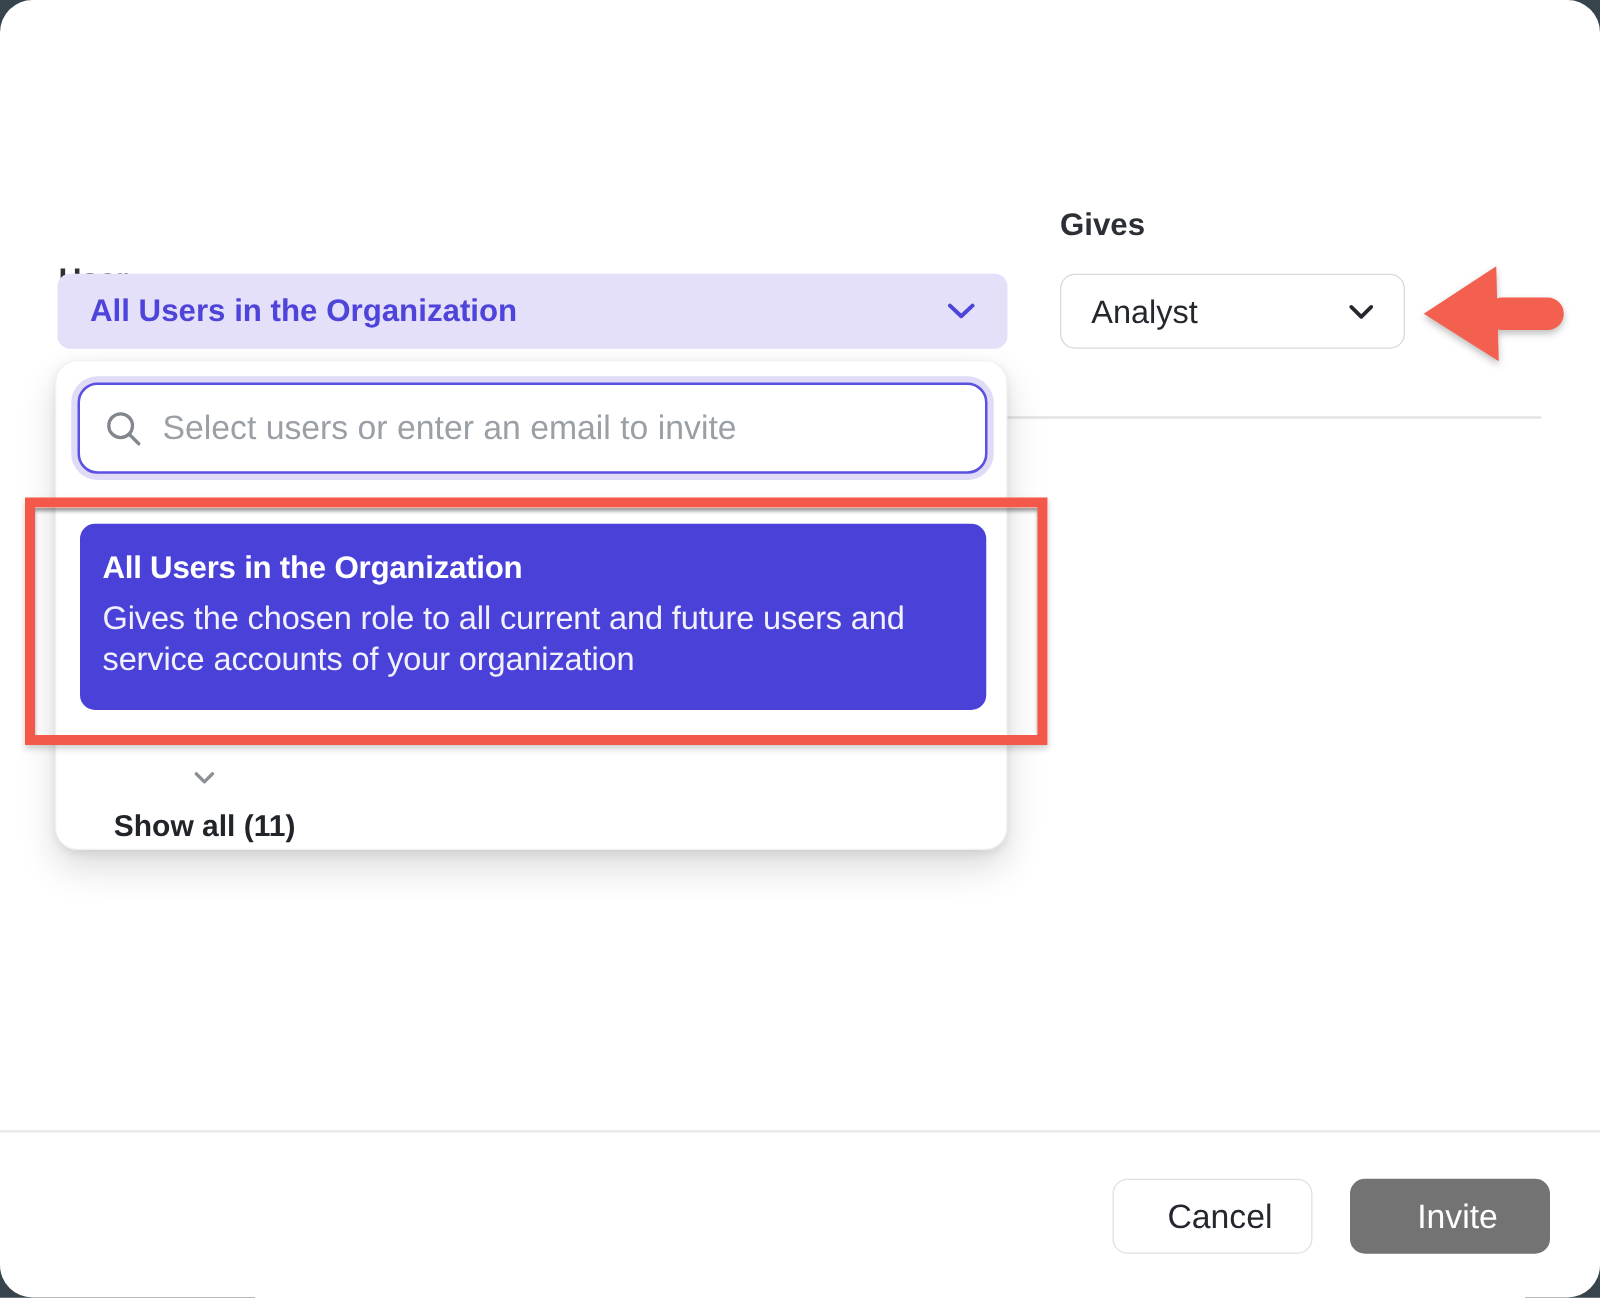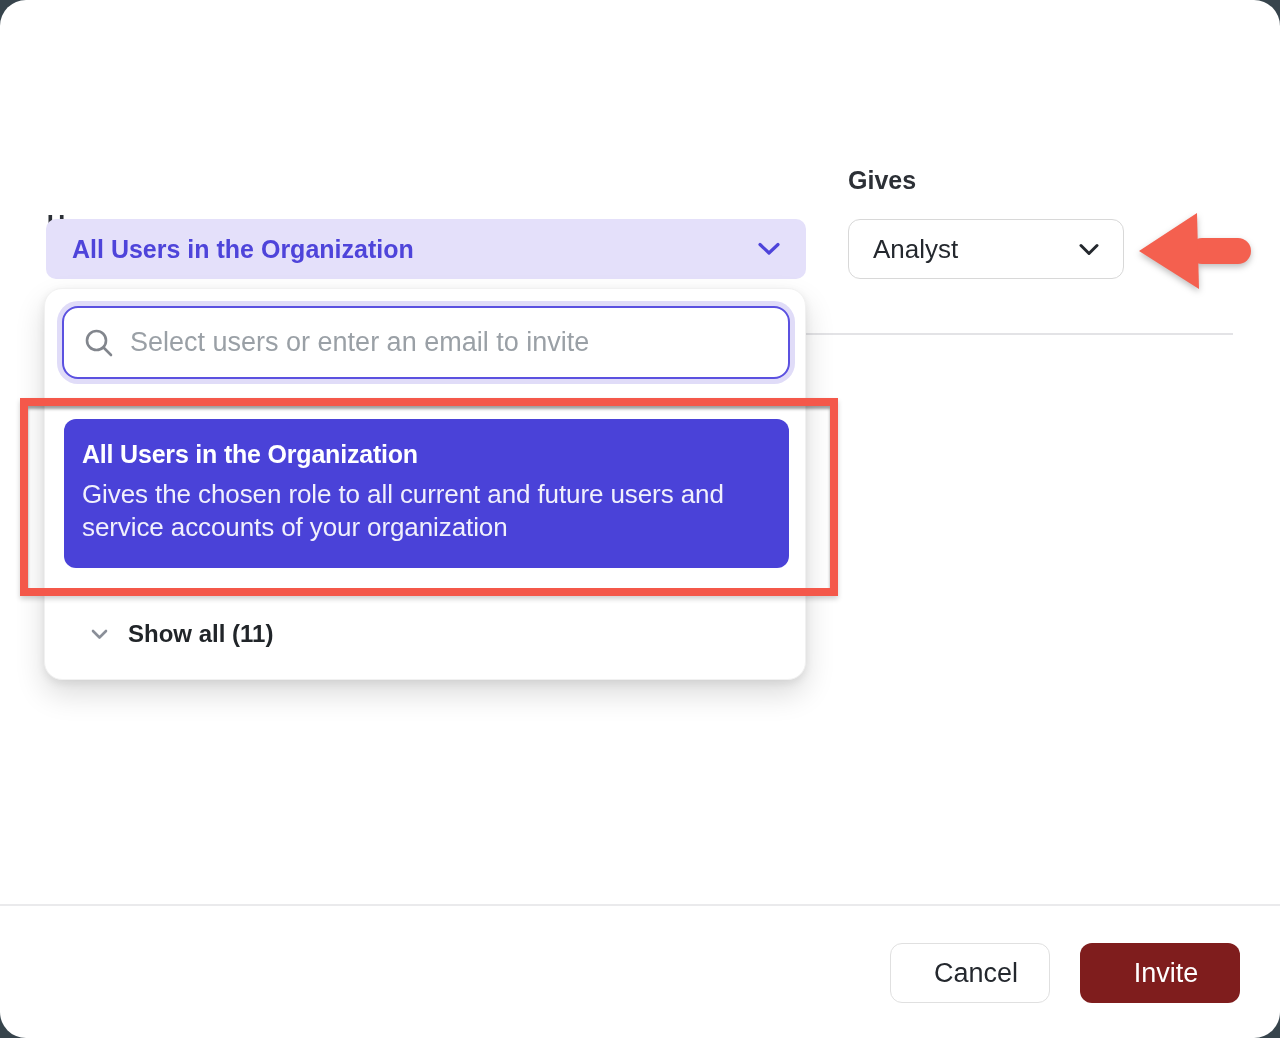--- a/index.html
+++ b/index.html
@@ -93,21 +93,21 @@
     font-size: 25px; font-weight: 700; color: #ffffff;
     margin-bottom: 9px; letter-spacing: -0.2px;
   }
   .option-desc {
     font-size: 26px; font-weight: 400; color: rgba(255,255,255,0.92);
     line-height: 33px; max-width: 696px; letter-spacing: -0.1px;
   }
   .show-all-row {
     position: absolute; left: 40px; top: 328px;
     display: flex; align-items: center; gap: 20px;
-    height: 34px; cursor: pointer; padding: 0 10px 0 6px;
+    height: 34px; cursor: pointer; padding: 0 10px 0 6px; flex-direction: column;
   }
   .show-all-label {
     font-size: 24px; font-weight: 600; color: #212529;
   }
 
   .annotation-rect {
     position: absolute; left: 20px; top: 398px;
     width: 818px; height: 198px;
     border: 8px solid #f4584a;
     box-shadow: inset 0 3px 3px rgba(0,0,0,0.38), 0 3px 5px rgba(0,0,0,0.18);
@@ -131,21 +131,21 @@
     font-family: "Liberation Sans", sans-serif;
     padding-left: 12px;
   }
   .btn-cancel {
     left: 890px; width: 160px;
     background: #ffffff; border: 1.5px solid #e0e0e0;
     color: #24282e; font-weight: 500;
   }
   .btn-invite {
     left: 1080px; width: 160px;
-    background: #7f1d1d; border: none;
+    background: #737373; border: none;
     color: #ffffff; font-weight: 500;
   }
 </style>
 </head>
 <body>
 
 <div class="dialog">
 
 
   <div class="field-label label-user">User</div>

